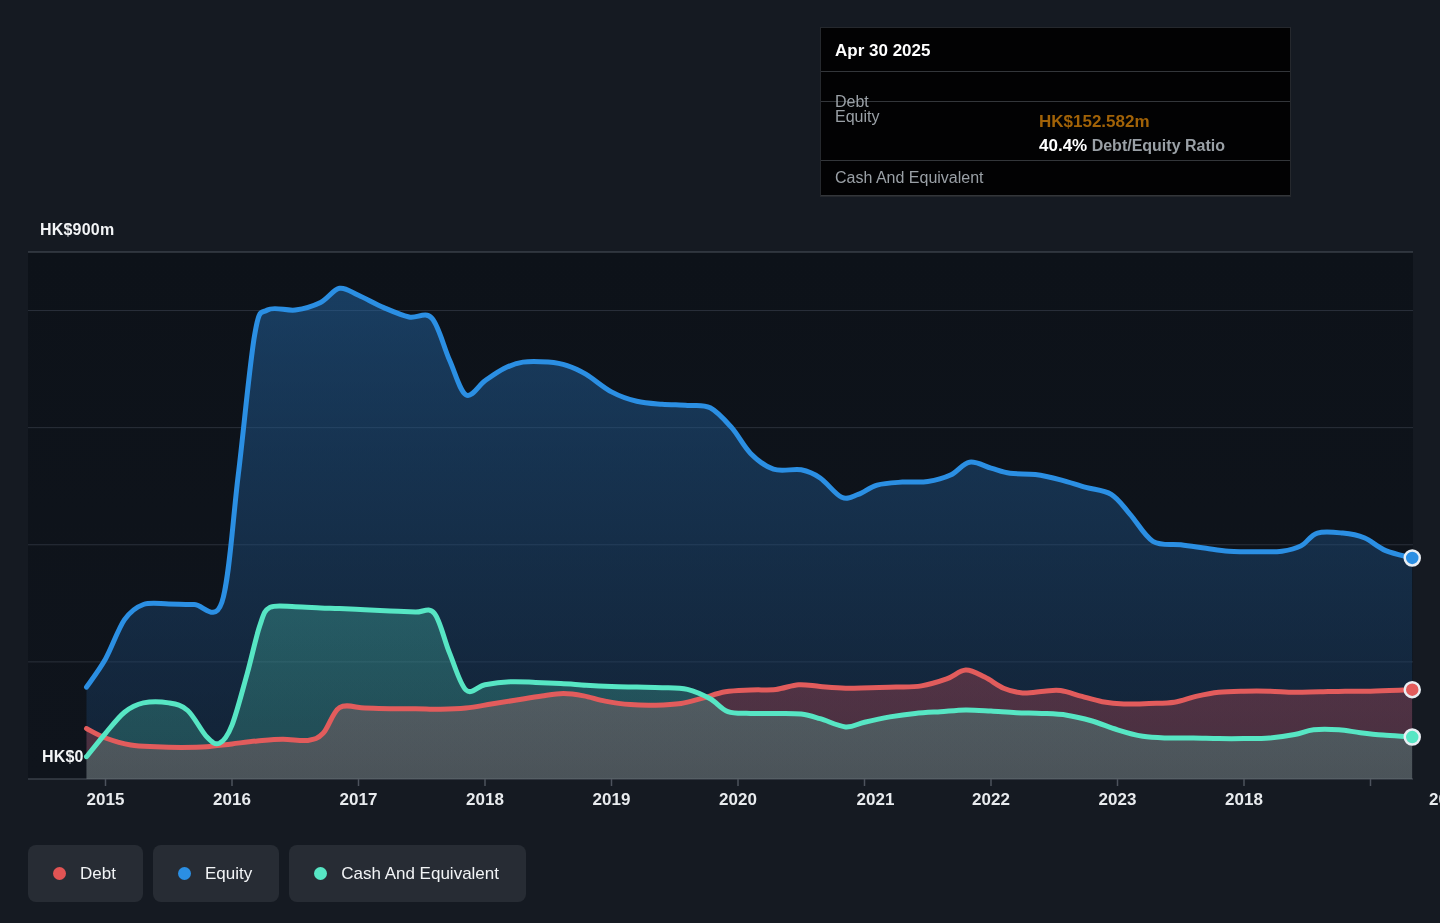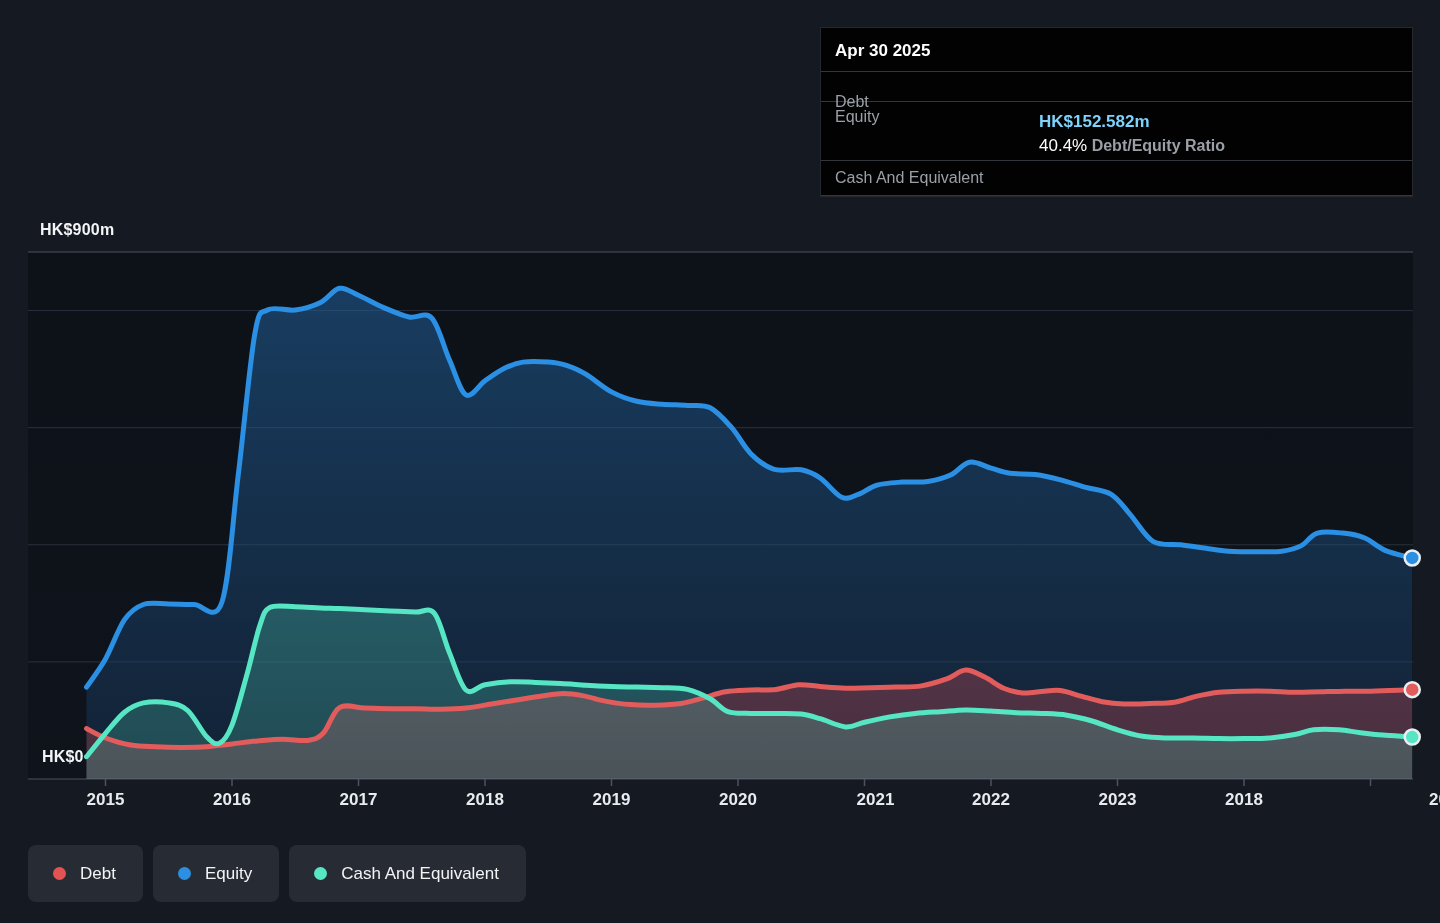--- a/index.html
+++ b/index.html
@@ -2,31 +2,31 @@
 <html><head>
 <meta charset="utf-8">
 <style>
   html,body{margin:0;padding:0;background:#151a22;}
   #stage{position:relative;width:1440px;height:923px;background:#151a22;overflow:hidden;
          font-family:"Liberation Sans","DejaVu Sans",sans-serif;-webkit-font-smoothing:antialiased;}
   #chart-svg{position:absolute;left:0;top:0;}
   .axis-label{position:absolute;color:#f2f4f6;font-size:16px;font-weight:700;letter-spacing:.2px;}
   .x-tick-label{position:absolute;transform:translateX(-50%);color:#e8ebee;font-size:17px;font-weight:700;top:790px;}
   
-  .tooltip{position:absolute;left:820px;top:27px;width:593px;background:#020203;border:1px solid #25282d;box-sizing:border-box;}
+  .tooltip{position:absolute;left:820px;top:27px;width:471px;background:#020203;border:1px solid #25282d;box-sizing:border-box;}
   .tt-title{color:#ffffff;font-size:17px;font-weight:700;padding:13px 14px 10px 14px;border-bottom:1px solid #33363a;}
   .tt-row{display:grid;grid-template-columns:204px 1fr;align-items:center;padding:0 14px;height:29px;}
   .tt-row.row-debt{border-bottom:1px solid #33363a;}
   .tt-row.row-cash{border-top:1px solid #33363a;border-bottom:1px solid #33363a;height:34px;}
   .tt-label{color:#9aa0a6;font-size:16px;}
   .tt-value{font-size:17px;font-weight:700;}
-  .tt-value.v-debt{color:#7dd3fc;margin-top:40px;}
+  .tt-value.v-debt{color:#a16207;margin-top:40px;}
   .tt-value.v-equity{color:#2e9bf0;}
   .tt-value.v-cash{color:#23d3ae;}
-  .tt-ratio-strong{color:#ffffff;font-size:17px;font-weight:400;}
+  .tt-ratio-strong{color:#ffffff;font-size:17px;font-weight:700;}
   .tt-ratio-rest{color:#9aa0a6;font-size:16px;font-weight:700;}
   
   .legend{position:absolute;left:28px;top:845px;display:flex;gap:10px;}
   .legend-item{height:57px;display:flex;align-items:center;gap:14px;padding:0 27px 0 25px;
                background:#272c34;border-radius:8px;cursor:pointer;}
   .legend-dot{width:13px;height:13px;border-radius:50%;}
   .legend-text{color:#f2f4f6;font-size:17px;font-weight:400;}
 </style>
 </head>
 <body>

